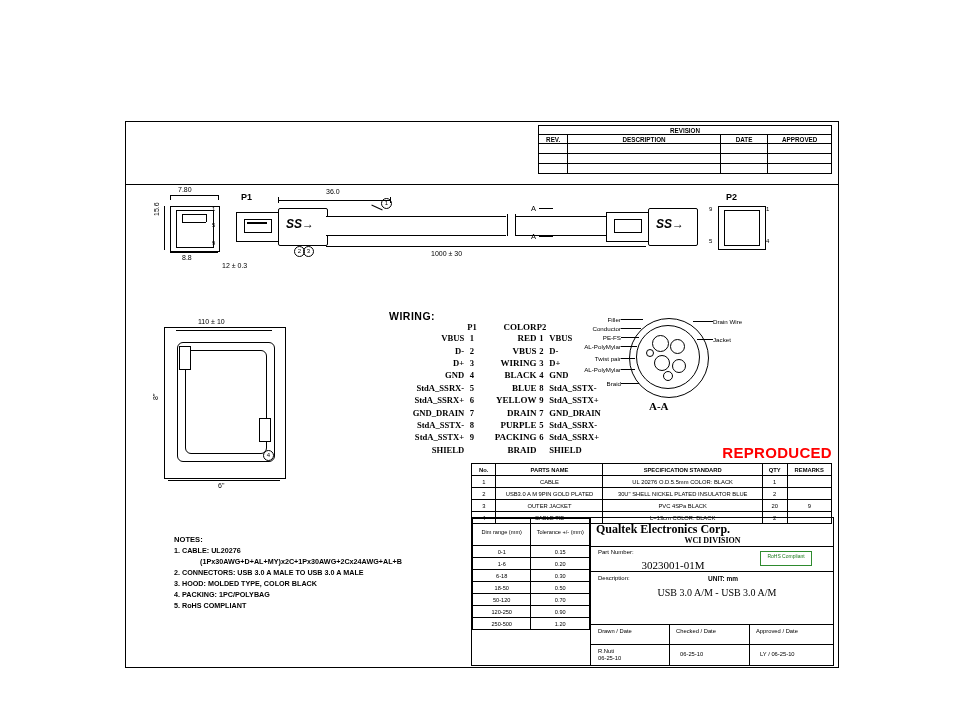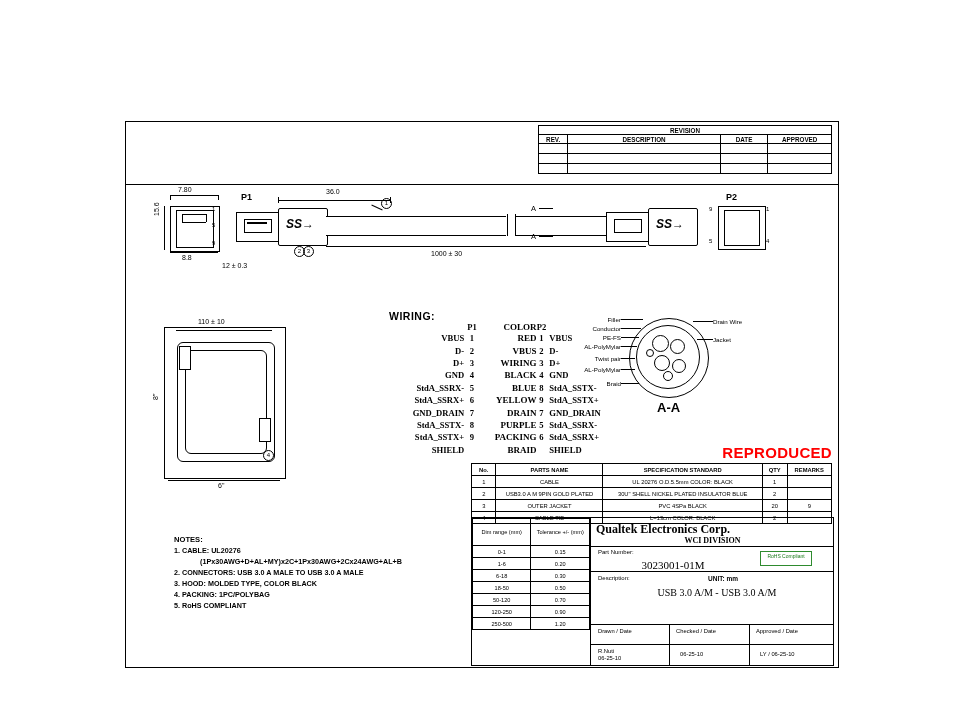--- a/index.html
+++ b/index.html
@@ -297,21 +297,21 @@
     <div class="secwrap">
       <div class="circ">
         <div class="circ2"></div>
         <div class="dot" style="left:22px;top:16px;width:15px;height:15px;"></div>
         <div class="dot" style="left:40px;top:20px;width:13px;height:13px;"></div>
         <div class="dot" style="left:24px;top:36px;width:14px;height:14px;"></div>
         <div class="dot" style="left:42px;top:40px;width:12px;height:12px;"></div>
         <div class="dot" style="left:33px;top:52px;width:8px;height:8px;"></div>
         <div class="dot" style="left:16px;top:30px;width:6px;height:6px;"></div>
       </div>
-      <div class="lbl b" style="left:76px;top:90px;font-size:13px;">A-A</div>
+      <div class="lbl b" style="left:68px;top:90px;font-size:11px;font-family:Liberation Serif, serif;">A-A</div>
 
       <div class="leadl" style="left:-8px;top:6px;width:48px;">Filler</div>
       <div class="leadl" style="left:-14px;top:15px;width:54px;">Conductor</div>
       <div class="leadl" style="left:-6px;top:24px;width:46px;">PE-FS</div>
       <div class="leadl" style="left:-22px;top:33px;width:62px;">AL-PolyMylar</div>
       <div class="leadl" style="left:-12px;top:45px;width:52px;">Twist pair</div>
       <div class="leadl" style="left:-22px;top:56px;width:62px;">AL-PolyMylar</div>
       <div class="leadl" style="left:-6px;top:70px;width:46px;">Braid</div>
       <div class="leadr" style="left:132px;top:8px;">Drain Wire</div>
       <div class="leadr" style="left:132px;top:26px;">Jacket</div>

